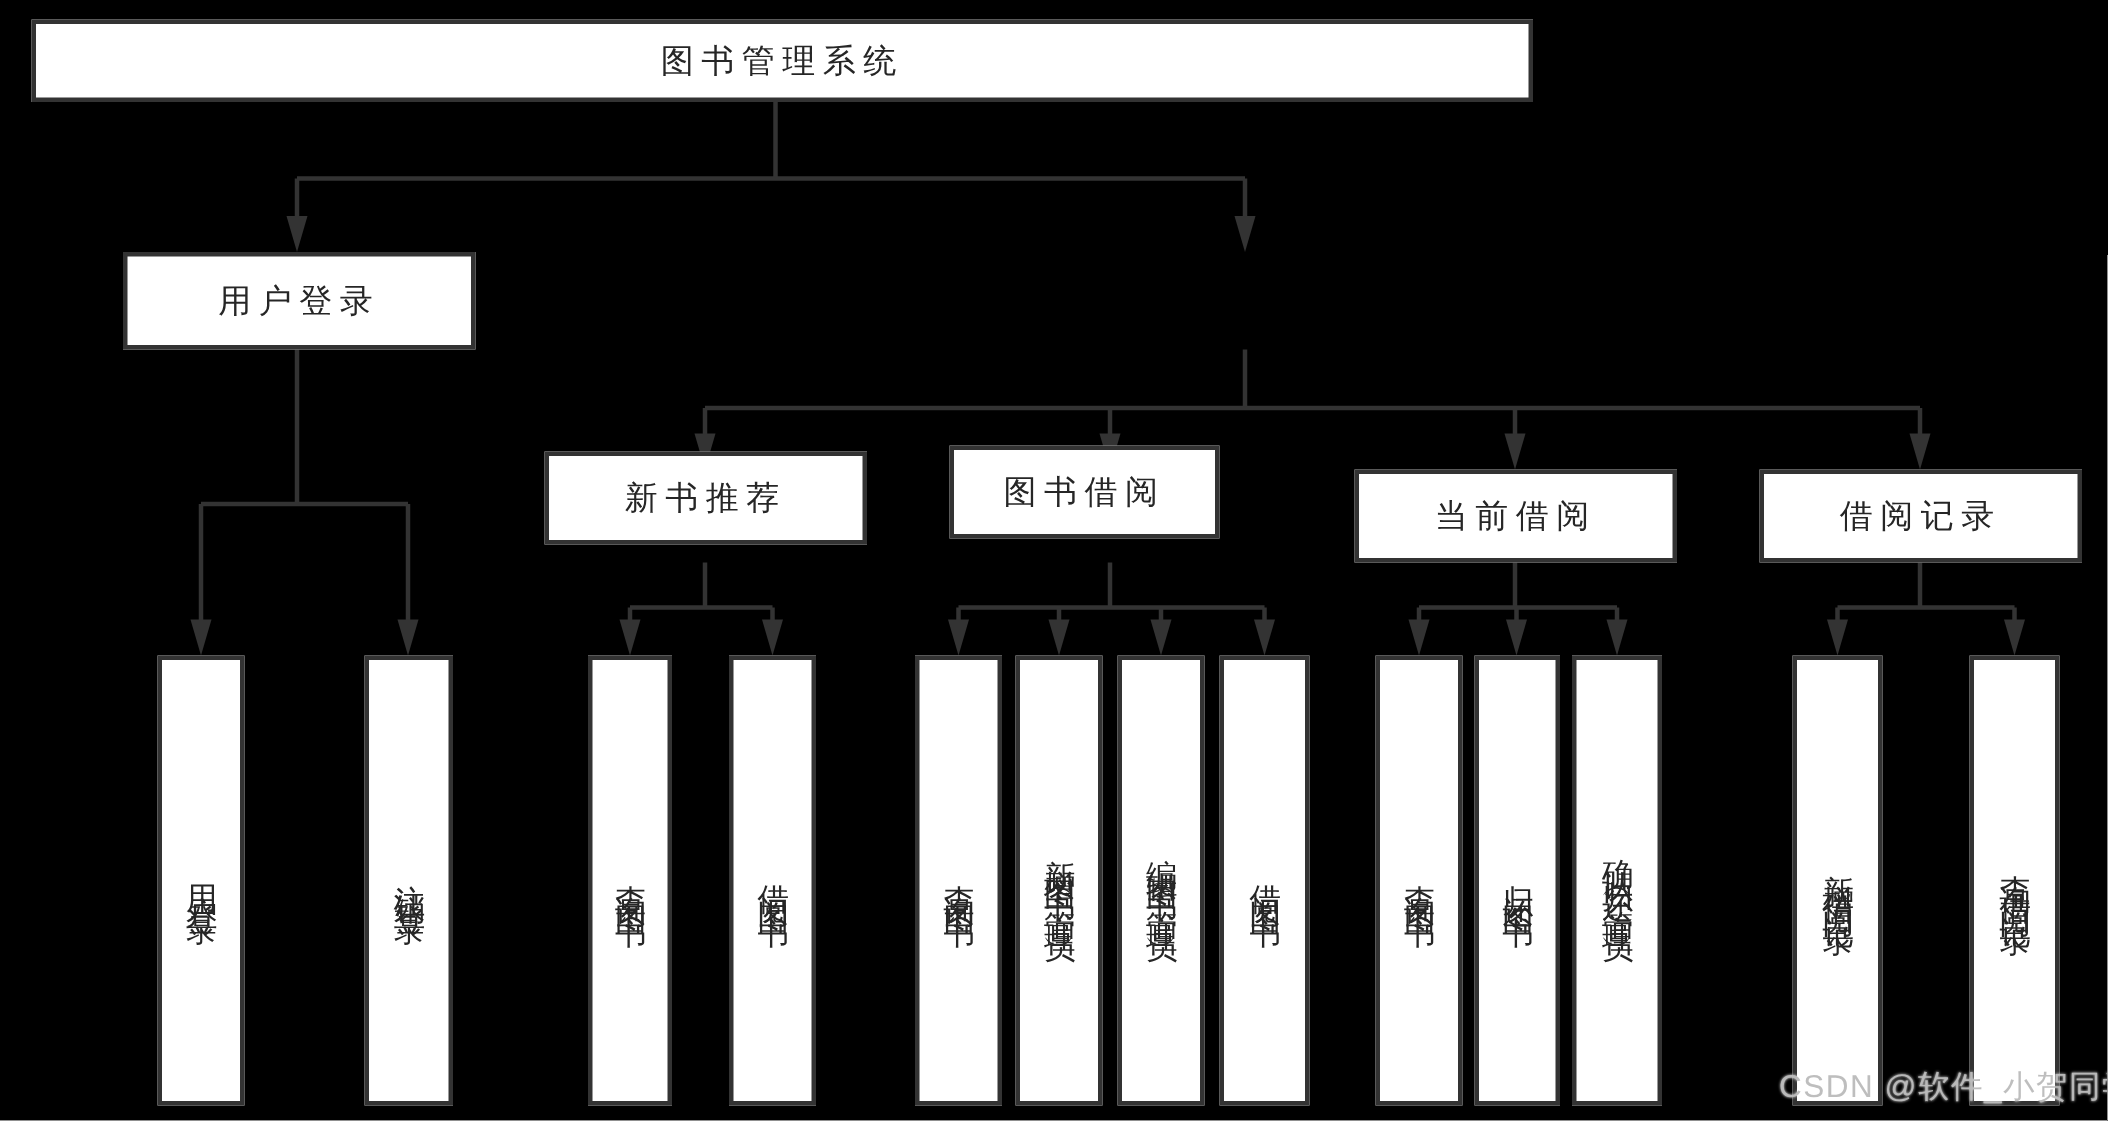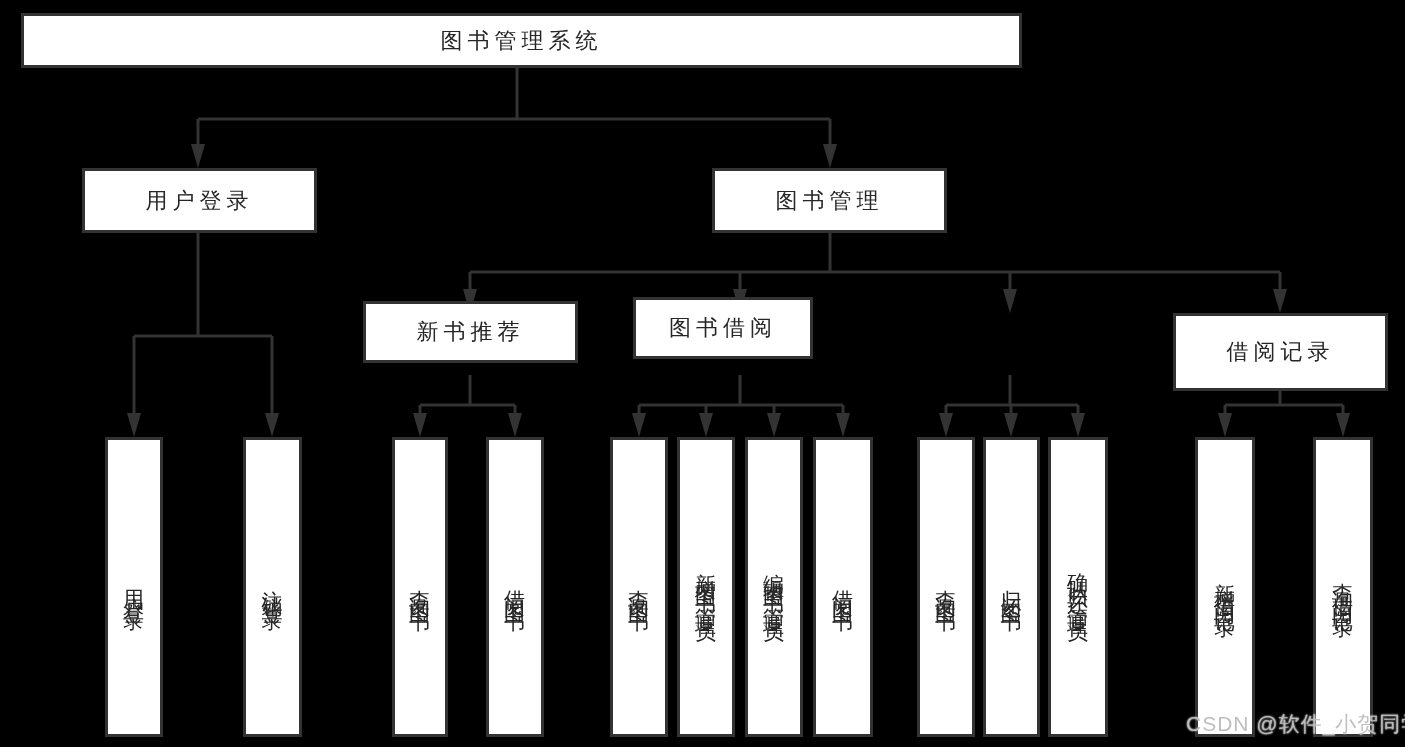--- a/index.html
+++ b/index.html
@@ -96,31 +96,31 @@
     </g>
   </svg>
 
   <div class="box h" style="left:21px; top:13px; width:1001px; height:55px;">
     <span>图书管理系统</span>
   </div>
 
   <div class="box h" style="left:82px; top:168px; width:235px; height:65px;">
     <span>用户登录</span>
   </div>
-  <div class="box h" style="left:712px; top:168px; width:235px; height:65px;">
-    <span>图书管理</span>
-  </div>
 
   <div class="box h" style="left:363px; top:301px; width:215px; height:62px;">
     <span>新书推荐</span>
   </div>
   <div class="box h" style="left:633px; top:297px; width:180px; height:62px;font-family:Liberation Serif, serif;">
     <span>图书借阅</span>
   </div>
-  <div class="box h" style="left:1173px; top:313px; width:215px; height:78px;">
+  <div class="box h" style="left:903px; top:313px; width:215px; height:62px;">
+    <span>当前借阅</span>
+  </div>
+  <div class="box h" style="left:1173px; top:313px; width:215px; height:62px;">
     <span>借阅记录</span>
   </div>
 
   <div class="box v" style="left:105px; top:437px; width:58px; height:300px;">
     <span>用户登录</span>
   </div>
   <div class="box v" style="left:243px; top:437px; width:59px; height:300px;">
     <span>注销登录</span>
   </div>
 

